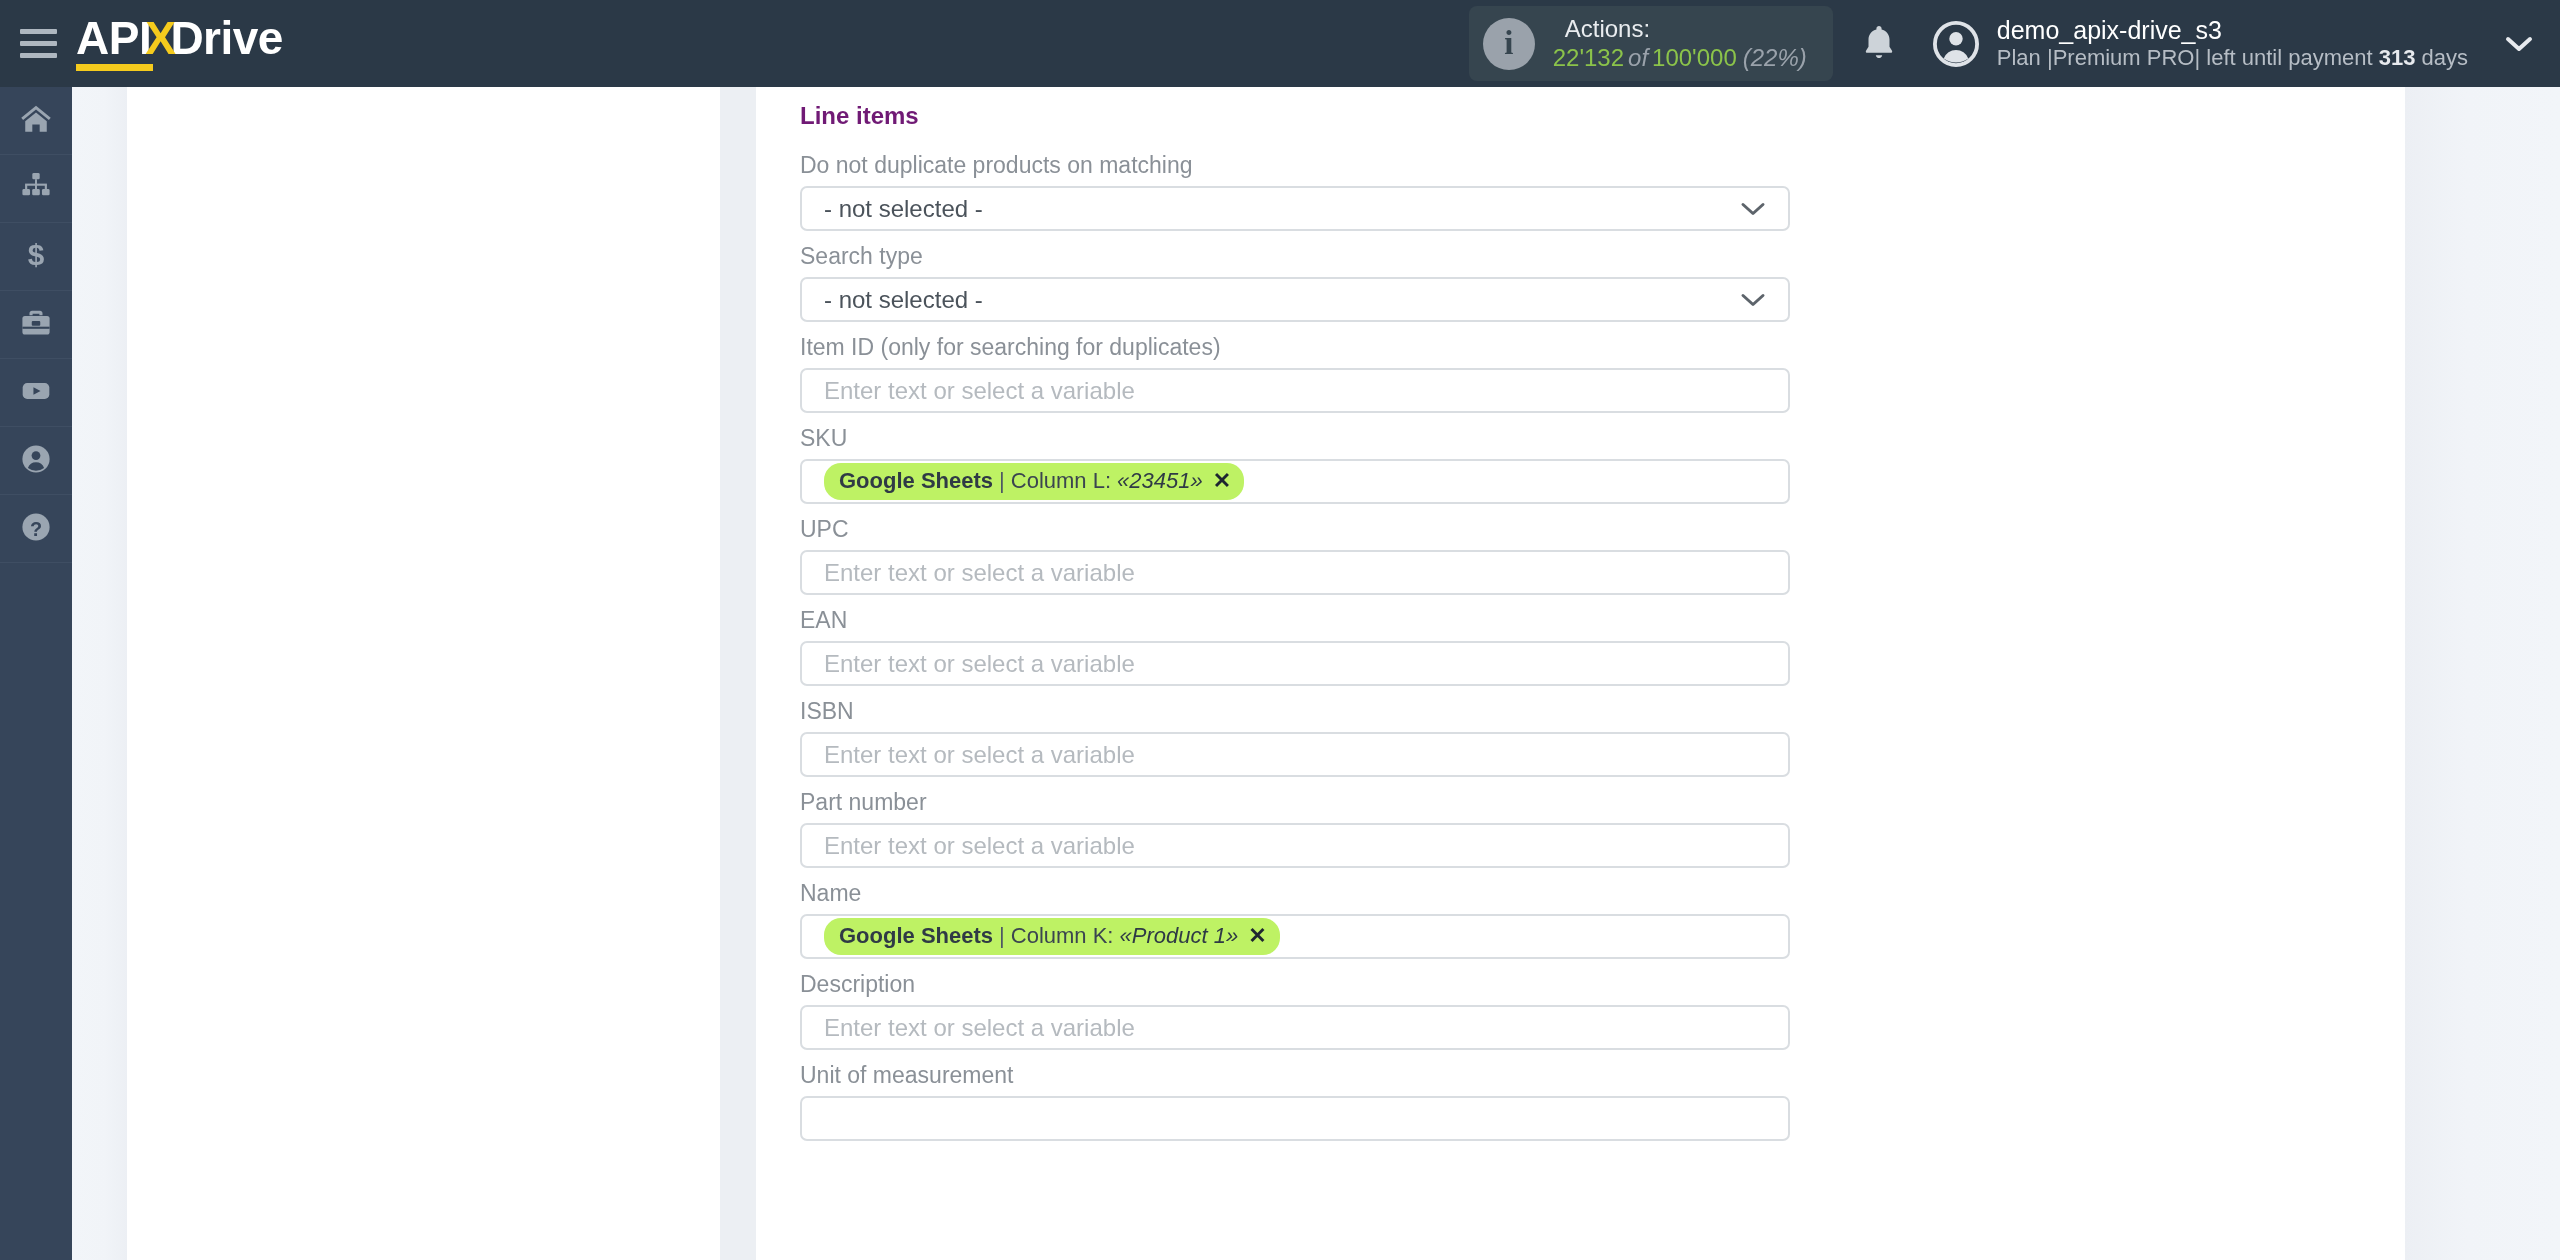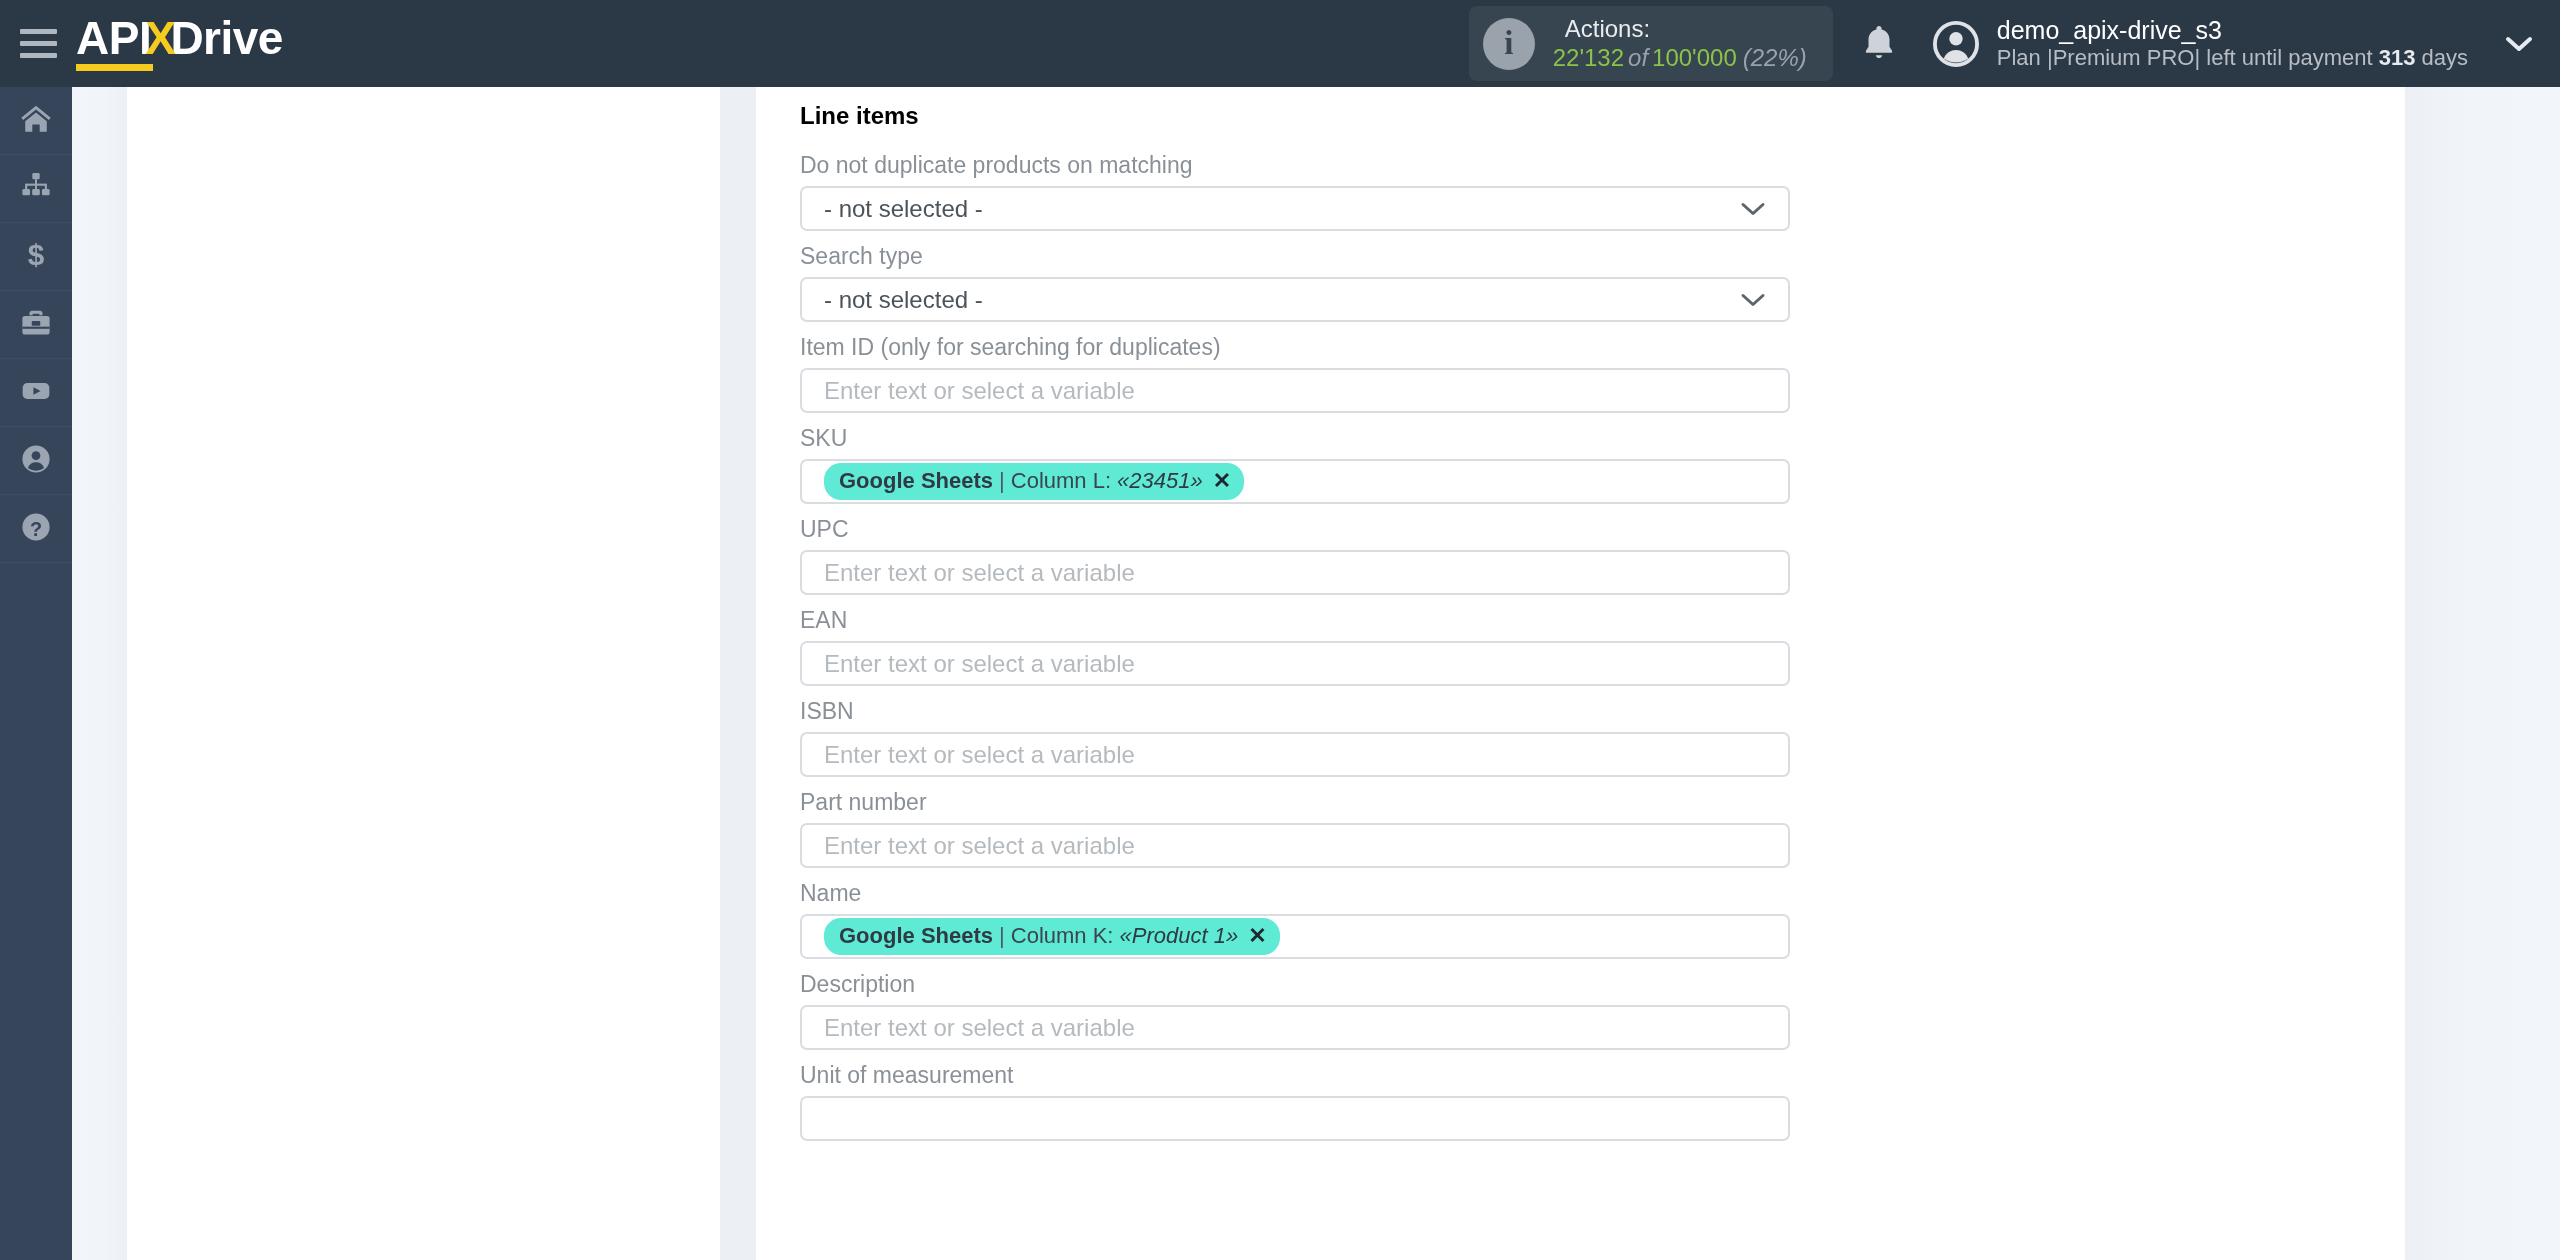--- a/index.html
+++ b/index.html
@@ -120,21 +120,21 @@
     background: #eceff3;
   }
 
   
   .form {
     position: absolute;
     top: 0; left: 728px;
     width: 990px;
   }
   .section-title {
-    font-size: 24px; font-weight: bold; color:#000000;
+    font-size: 24px; font-weight: bold; color:#701a75;
     margin-top: 15px; margin-bottom: 22px;
   }
   .field { margin-bottom: 12px; }
   .field-label {
     font-size: 23px; color:#8a9097; margin-bottom: 7px;
     display:block;
   }
   .control {
     position: relative;
     height: 45px;
@@ -144,21 +144,21 @@
     display: flex; align-items: center;
     padding: 0 22px;
   }
   .control.select { cursor: pointer; padding-right: 60px; }
   .select-value { font-size: 24px; color:#4b535b; }
   .caret-svg { position:absolute; right: 22px; top: 50%; transform: translateY(-50%); }
   .placeholder { font-size: 24px; color:#b5babf; }
 
   .chip {
     display: inline-flex; align-items: flex-end;
-    background: #5eead4;
+    background: #bef264;
     border-radius: 17px;
     padding: 5px 13px 6px 15px;
     font-size: 22px;
     color:#2f3a45;
     cursor: pointer;
     white-space: nowrap;
   }
   .chip-src { font-weight: bold; }
   .chip-pipe { padding: 0 6px; color:#4d5864; }
   .chip-col { color:#3b4550; }

